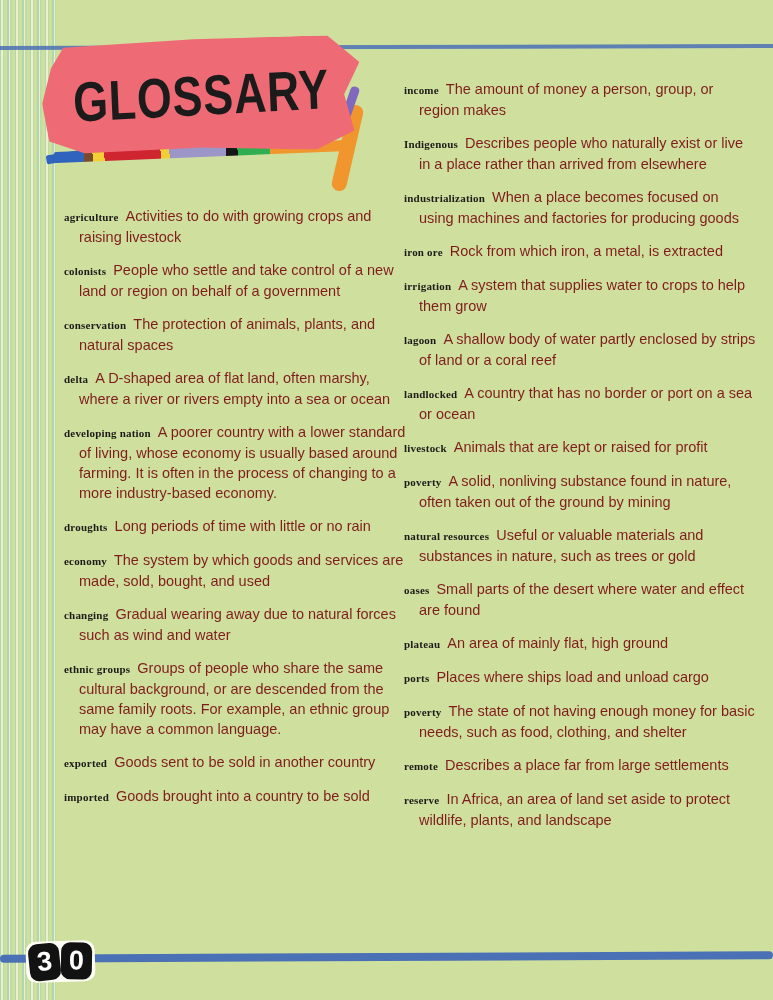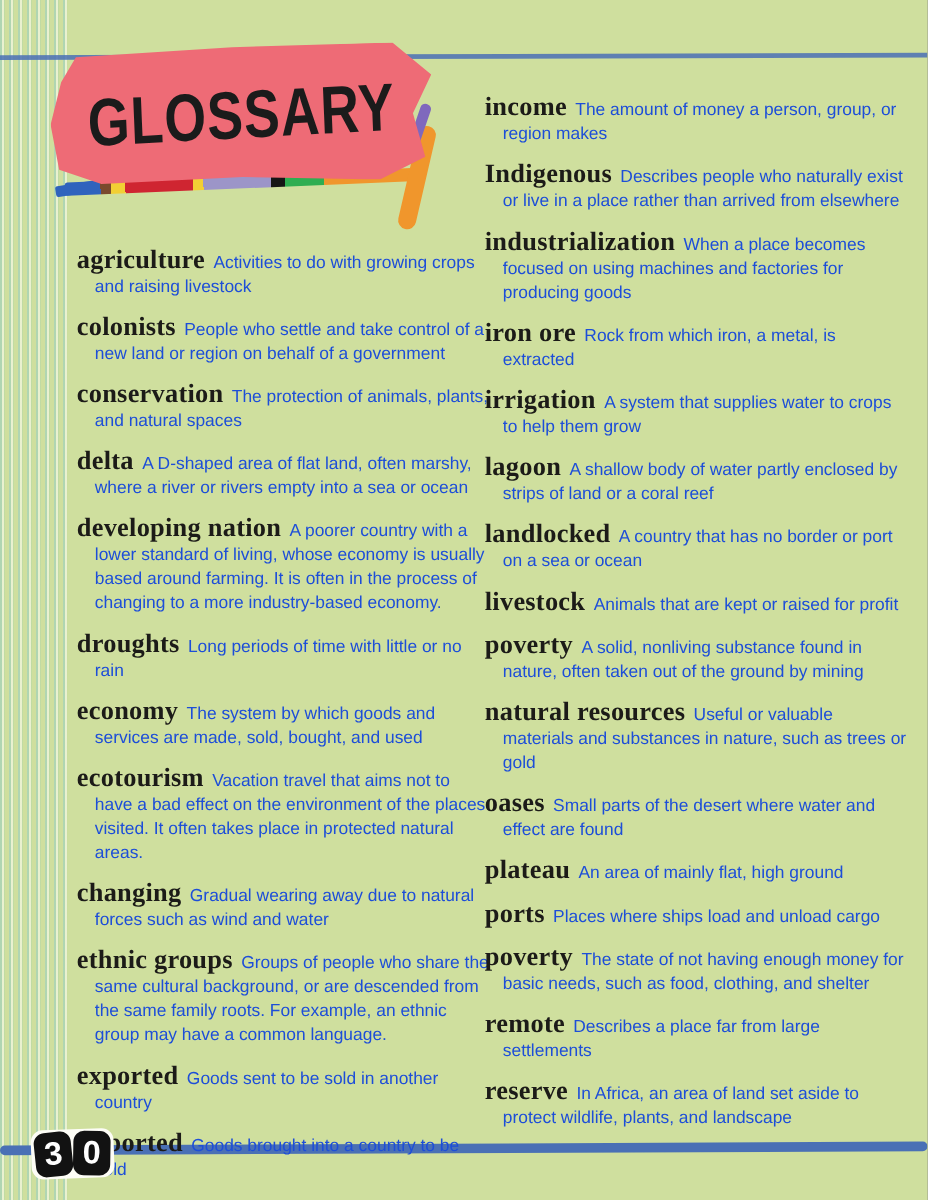--- a/index.html
+++ b/index.html
@@ -65,26 +65,26 @@
   
   .col{position:absolute;z-index:3;color:var(--ink);}
   .col-left{left:64px;top:206px;width:346px;}
   .col-right{left:404px;top:79px;width:352px;}
   .entry{
     margin:0 0 13px 0;line-height:20px;
     padding-left:15px;text-indent:-15px;
   }
   .term{
     font-family:"Liberation Serif","DejaVu Serif",serif;
-    font-weight:bold;font-size:22px;letter-spacing:.2px;
+    font-weight:bold;font-size:11px;letter-spacing:.2px;
     margin-right:7px;color:#1c1b18;
   }
   .def{
     font-family:"Liberation Sans",sans-serif;
-    font-size:14.5px;color:#1d4ed8;
+    font-size:14.5px;color:#7f1d1d;
   }
   
   .page-num{
     position:absolute;left:26px;top:941px;z-index:6;
     background:#fdfdf6;border-radius:10px;padding:2px 3px;
     display:inline-flex;gap:1px;transform:rotate(-2deg);
   }
   .tile{
     display:inline-flex;align-items:center;justify-content:center;
     width:31px;height:37px;background:#121212;color:#ffffff;
@@ -113,21 +113,20 @@
   </div>
 
   <section class="col col-left">
       <div class="entry"><span class="term">agriculture</span><span class="def">Activities to do with growing crops and raising livestock</span></div>
       <div class="entry"><span class="term">colonists</span><span class="def">People who settle and take control of a new land or region on behalf of a government</span></div>
       <div class="entry"><span class="term">conservation</span><span class="def">The protection of animals, plants, and natural spaces</span></div>
       <div class="entry"><span class="term">delta</span><span class="def">A D-shaped area of flat land, often marshy, where a river or rivers empty into a sea or ocean</span></div>
       <div class="entry"><span class="term">developing nation</span><span class="def">A poorer country with a lower standard of living, whose economy is usually based around farming. It is often in the process of changing to a more industry-based economy.</span></div>
       <div class="entry"><span class="term">droughts</span><span class="def">Long periods of time with little or no rain</span></div>
       <div class="entry"><span class="term">economy</span><span class="def">The system by which goods and services are made, sold, bought, and used</span></div>
-      <div class="entry"><span class="term">ecotourism</span><span class="def">Vacation travel that aims not to have a bad effect on the environment of the places visited. It often takes place in protected natural areas.</span></div>
       <div class="entry"><span class="term">changing</span><span class="def">Gradual wearing away due to natural forces such as wind and water</span></div>
       <div class="entry"><span class="term">ethnic groups</span><span class="def">Groups of people who share the same cultural background, or are descended from the same family roots. For example, an ethnic group may have a common language.</span></div>
       <div class="entry"><span class="term">exported</span><span class="def">Goods sent to be sold in another country</span></div>
       <div class="entry"><span class="term">imported</span><span class="def">Goods brought into a country to be sold</span></div>
     </section>
   <section class="col col-right">
       <div class="entry"><span class="term">income</span><span class="def">The amount of money a person, group, or region makes</span></div>
       <div class="entry"><span class="term">Indigenous</span><span class="def">Describes people who naturally exist or live in a place rather than arrived from elsewhere</span></div>
       <div class="entry"><span class="term">industrialization</span><span class="def">When a place becomes focused on using machines and factories for producing goods</span></div>
       <div class="entry"><span class="term">iron ore</span><span class="def">Rock from which iron, a metal, is extracted</span></div>

